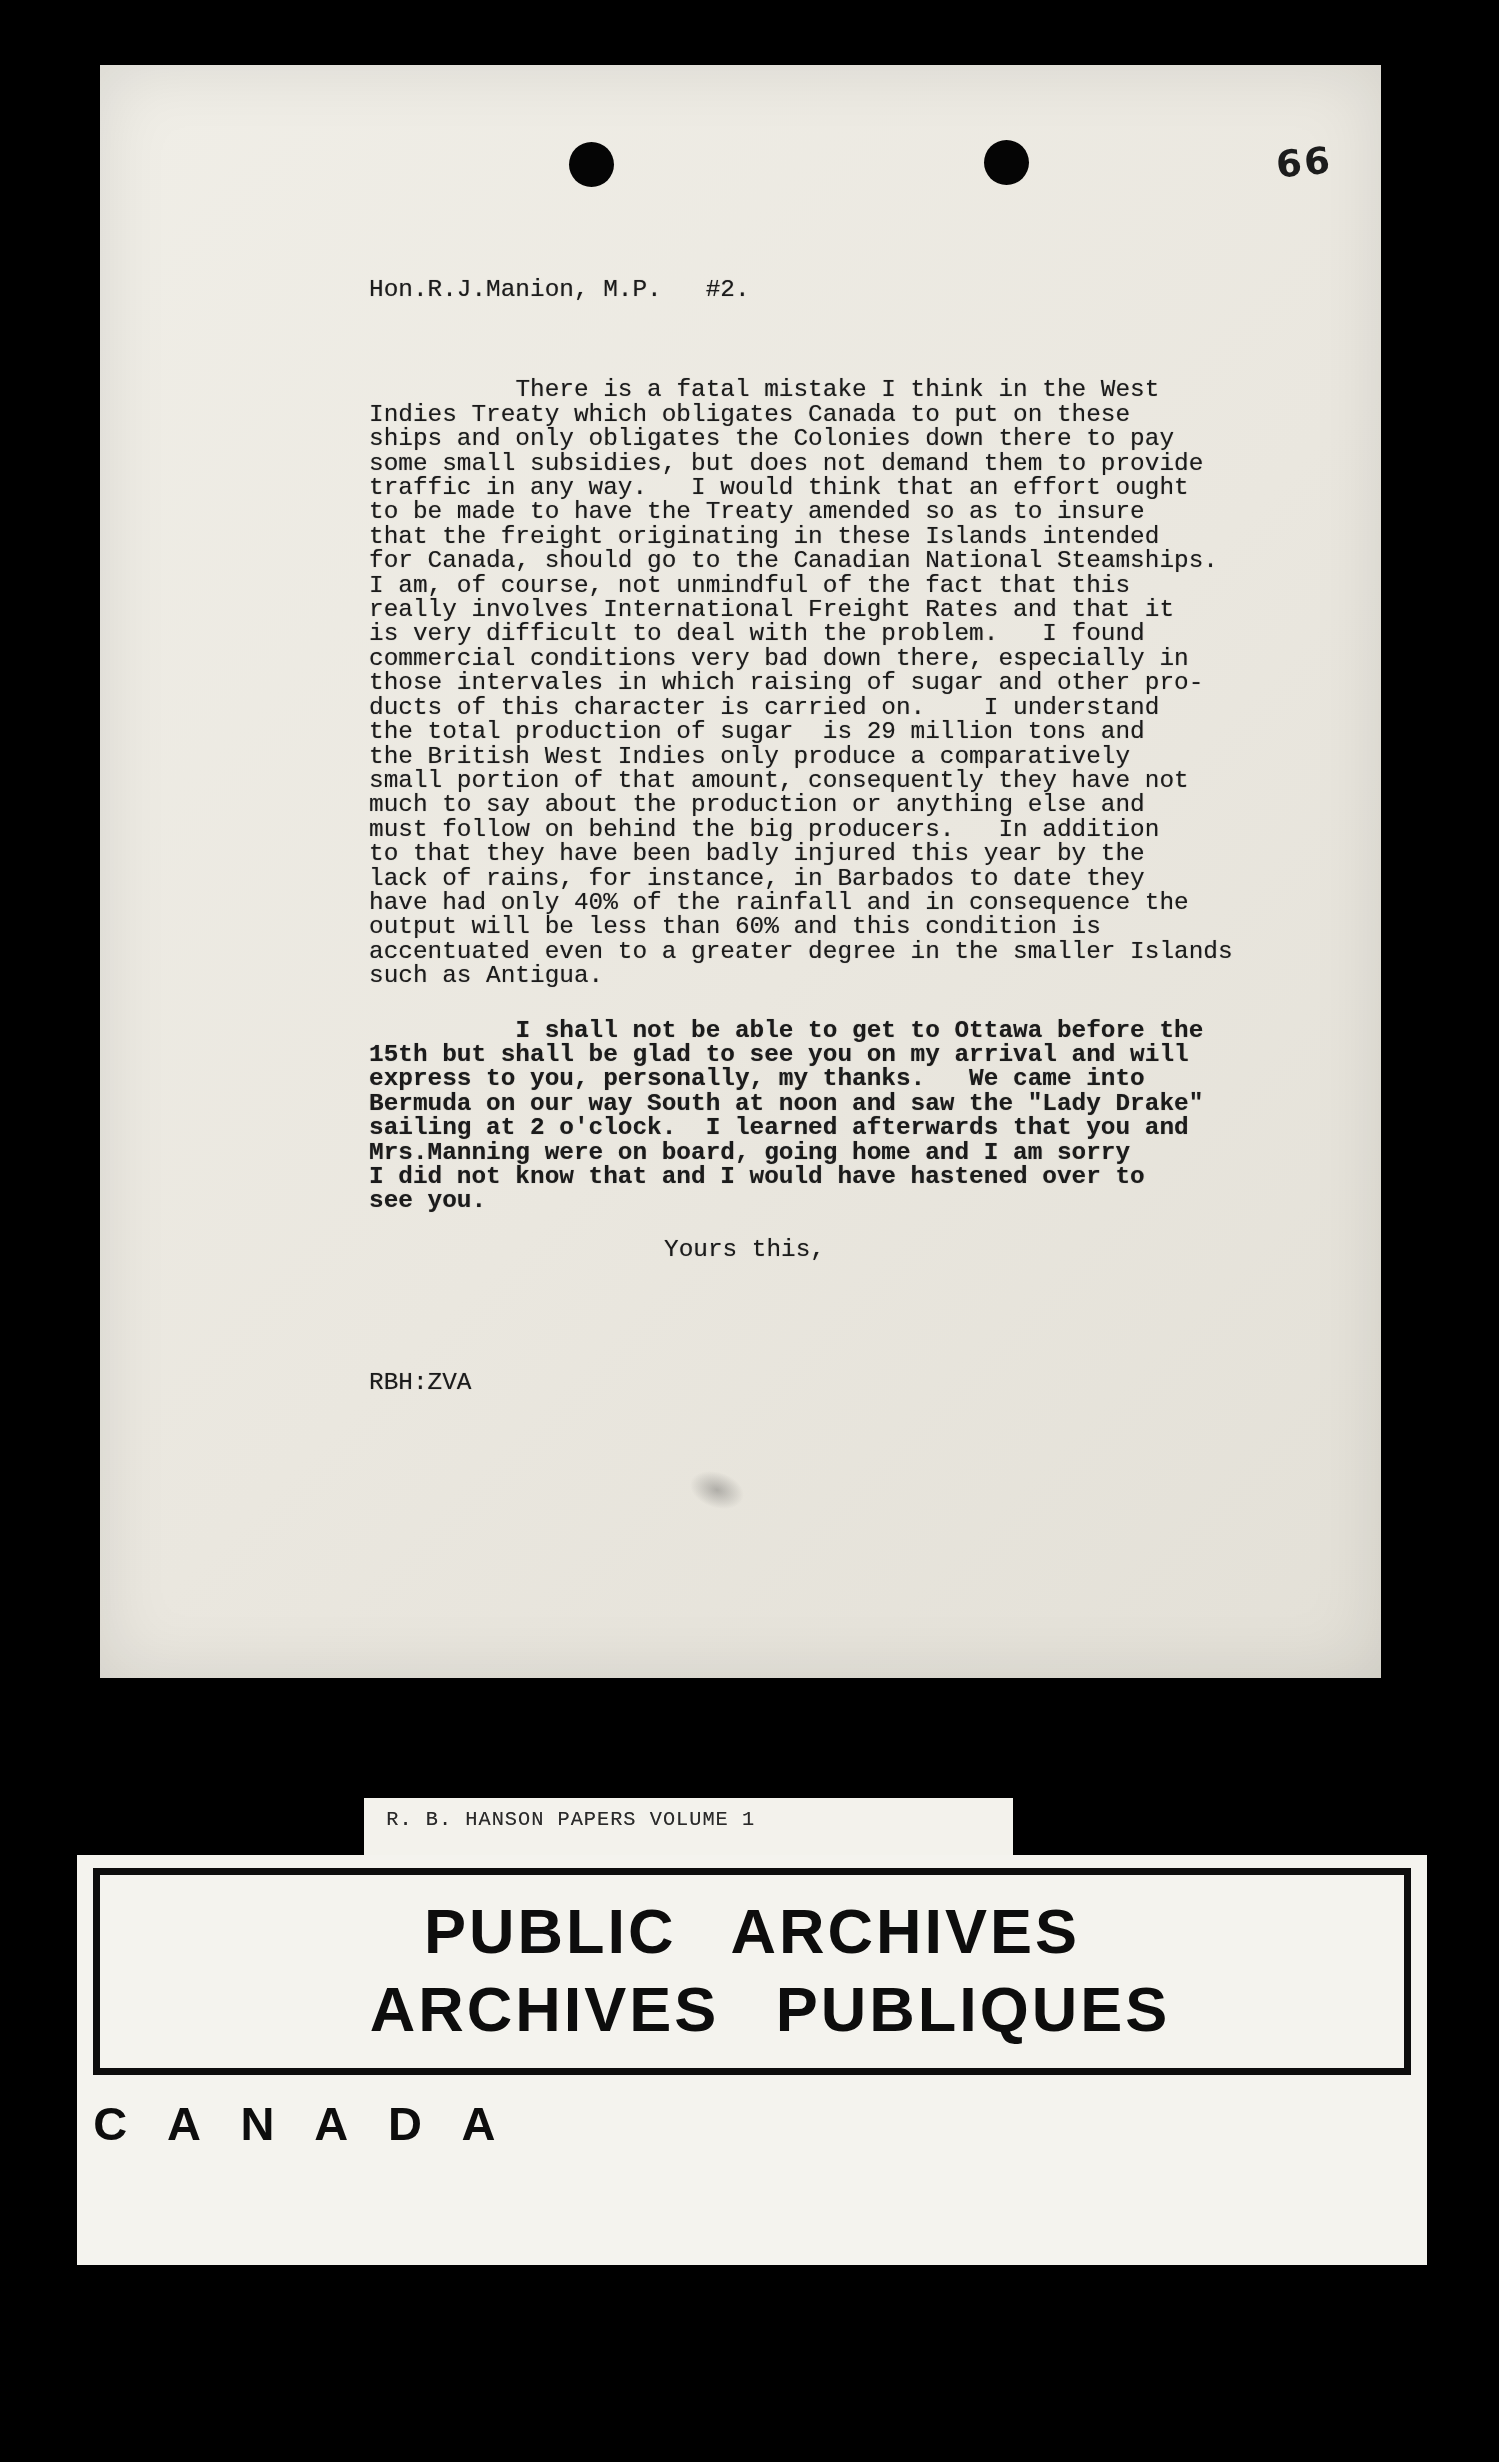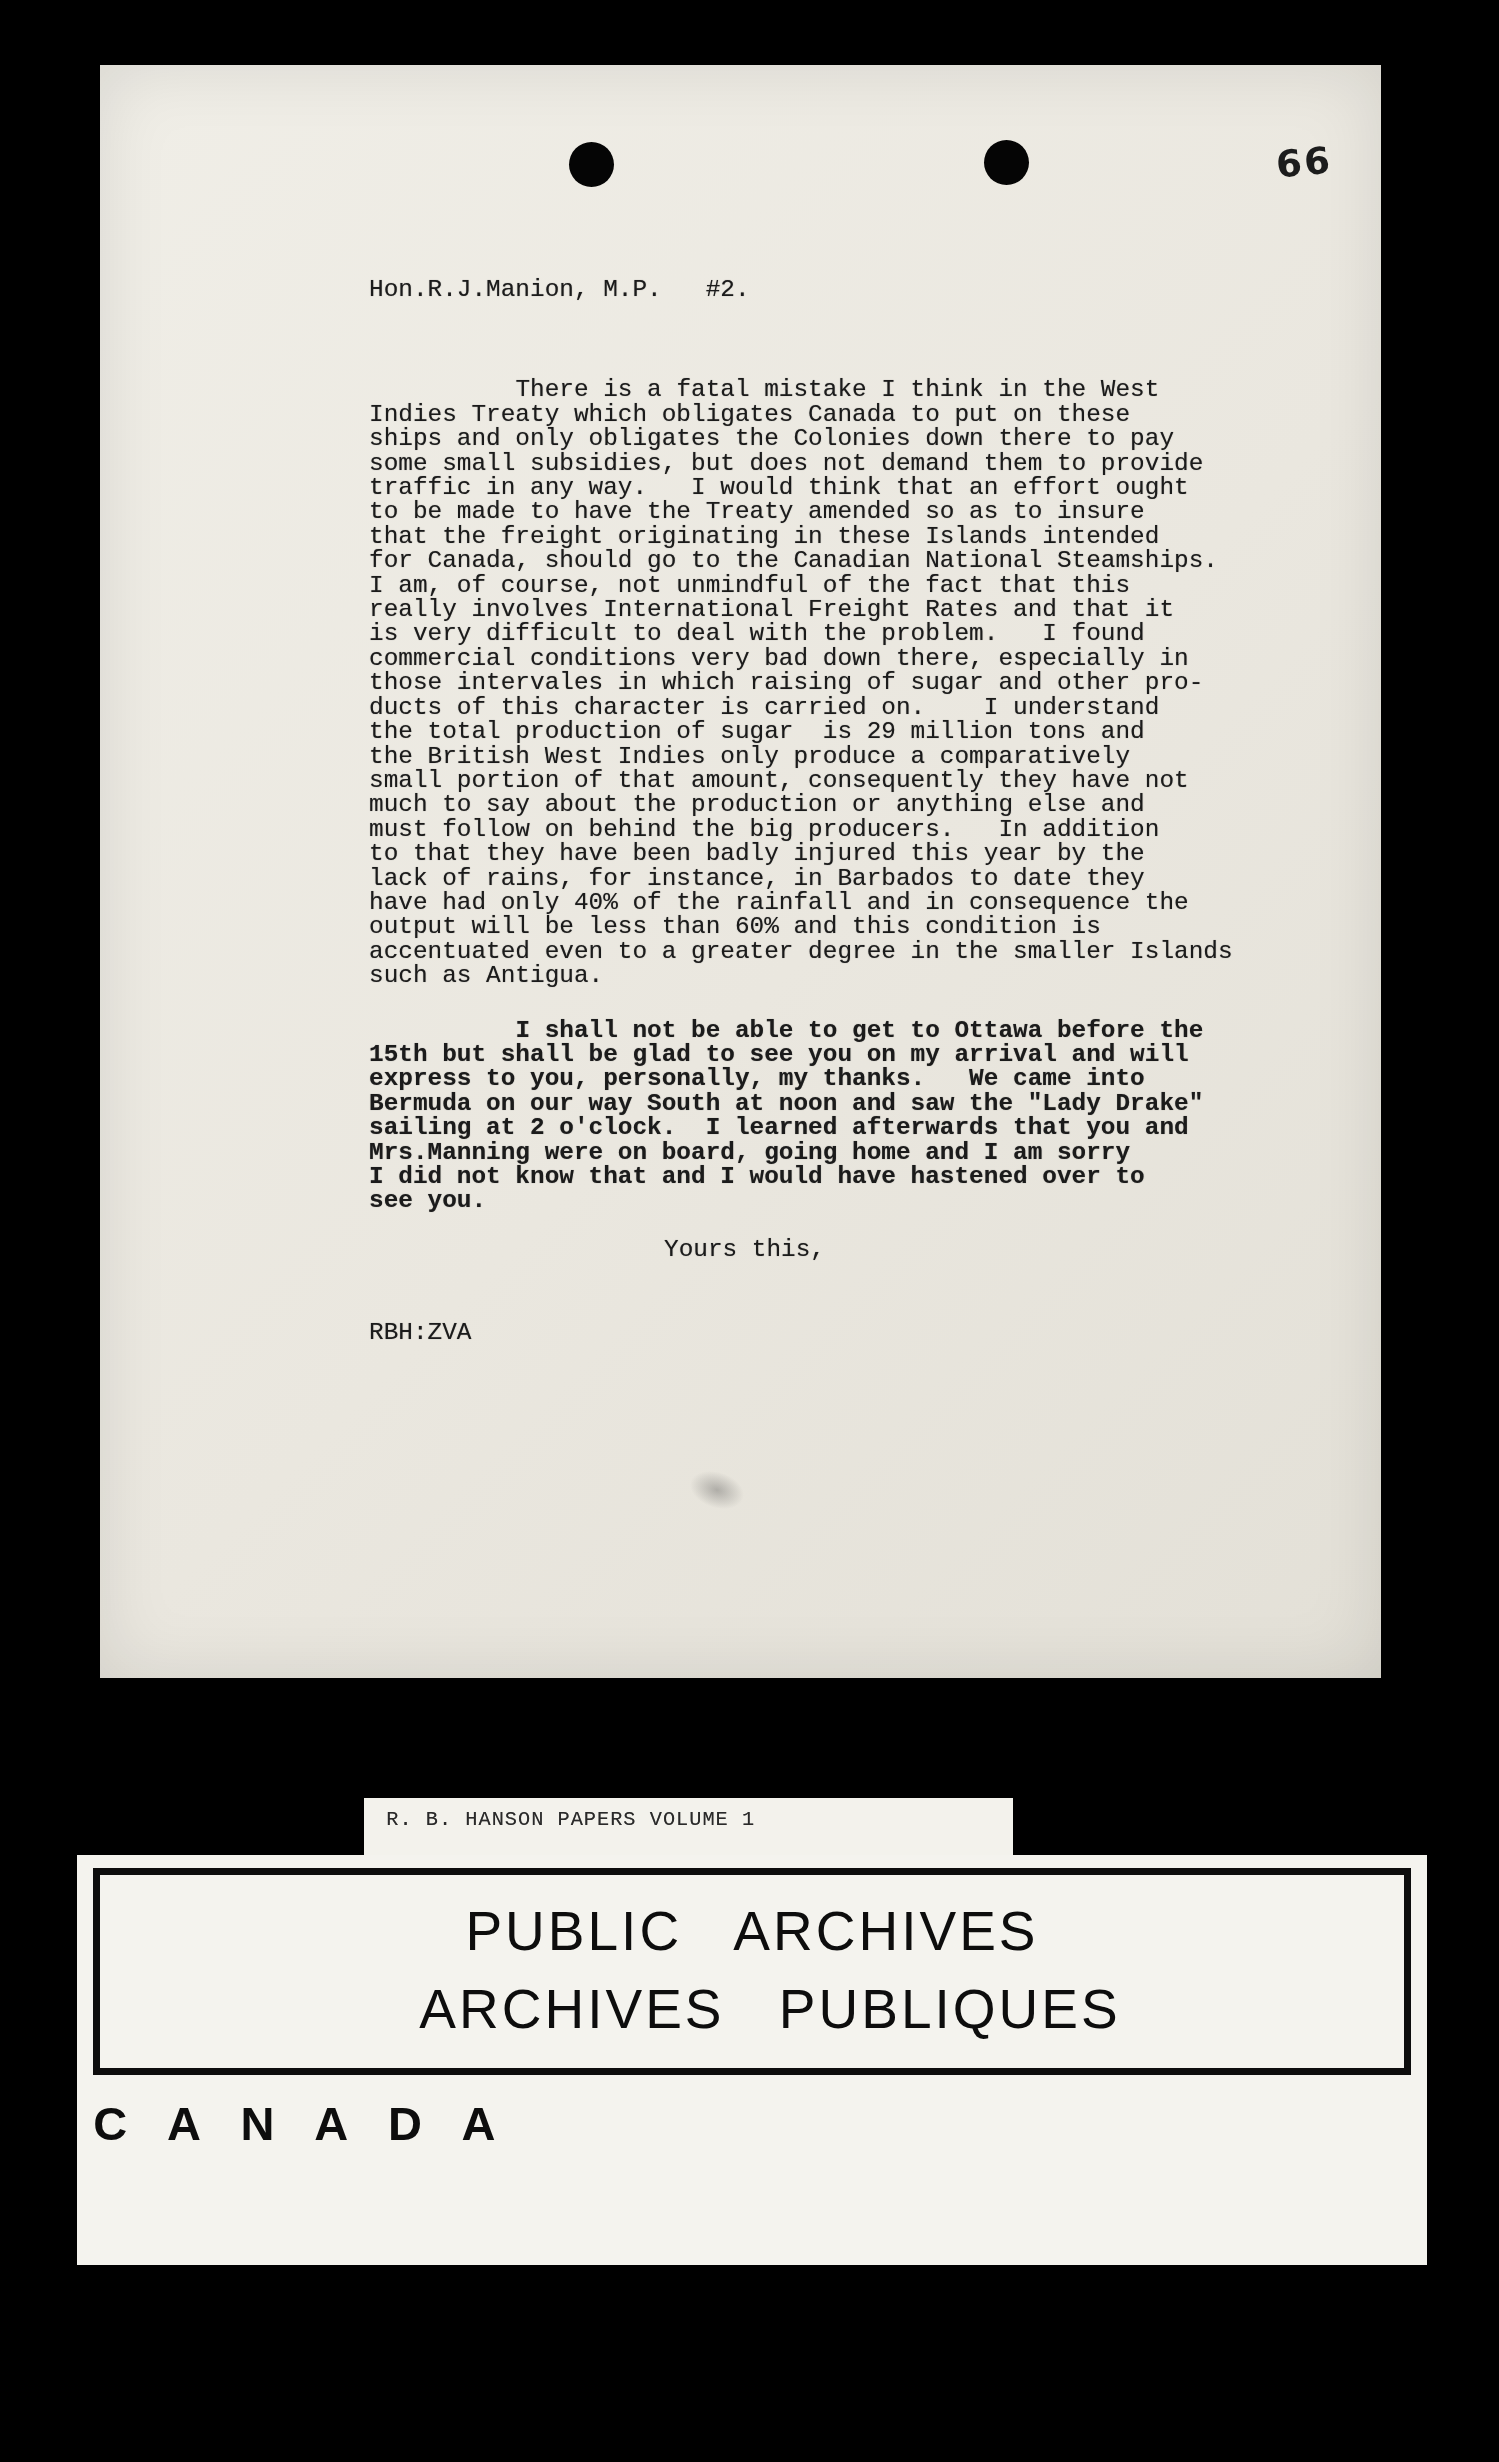--- a/index.html
+++ b/index.html
@@ -57,21 +57,21 @@
     font-family: "Liberation Mono", "DejaVu Sans Mono", monospace;
     font-size: 24.4px;
     line-height: 24.4px;
     color: #1b1b1b;
     text-shadow: 0 0 1px rgba(25,25,25,0.45);
   }
   .letter-header { margin-bottom: 76px; white-space: pre; }
   .para { white-space: pre-wrap; }
   .para-2 { margin-top: 30px; font-weight: bold; }
   .closing { margin-top: 24.4px; padding-left: 295px; white-space: pre; }
-  .initials { margin-top: 58px; white-space: pre; font-family: Liberation Mono, monospace; }
+  .initials { margin-top: 108px; white-space: pre; font-family: Liberation Mono, monospace; }
 
   .smudge {
     position: absolute;
     left: 589px;
     top: 1407px;
     width: 56px;
     height: 36px;
     background: radial-gradient(ellipse at center, rgba(70,70,70,0.35), rgba(70,70,70,0) 70%);
     transform: rotate(18deg);
   }
@@ -104,22 +104,22 @@
     background: #f4f3ee;
     padding: 13.2px 16.3px 0;
   }
   .card-frame {
     border: 7.1px solid #0d0d0d;
     text-align: center;
     padding: 25.4px 0 29.5px;
   }
   .card-line {
     font-family: "Liberation Sans", sans-serif;
-    font-weight: normal;
-    font-size: 55px;
+    font-weight: bold;
+    font-size: 63px;
     line-height: 60px;
     color: #0d0d0d;
     letter-spacing: 3px;
     word-spacing: 36px;
   }
   .card-line-2 { margin-top: 18.3px; margin-left: 36px; }
   .card-country {
     text-align: left;
     font-family: "Liberation Sans", sans-serif;
     font-weight: bold;

